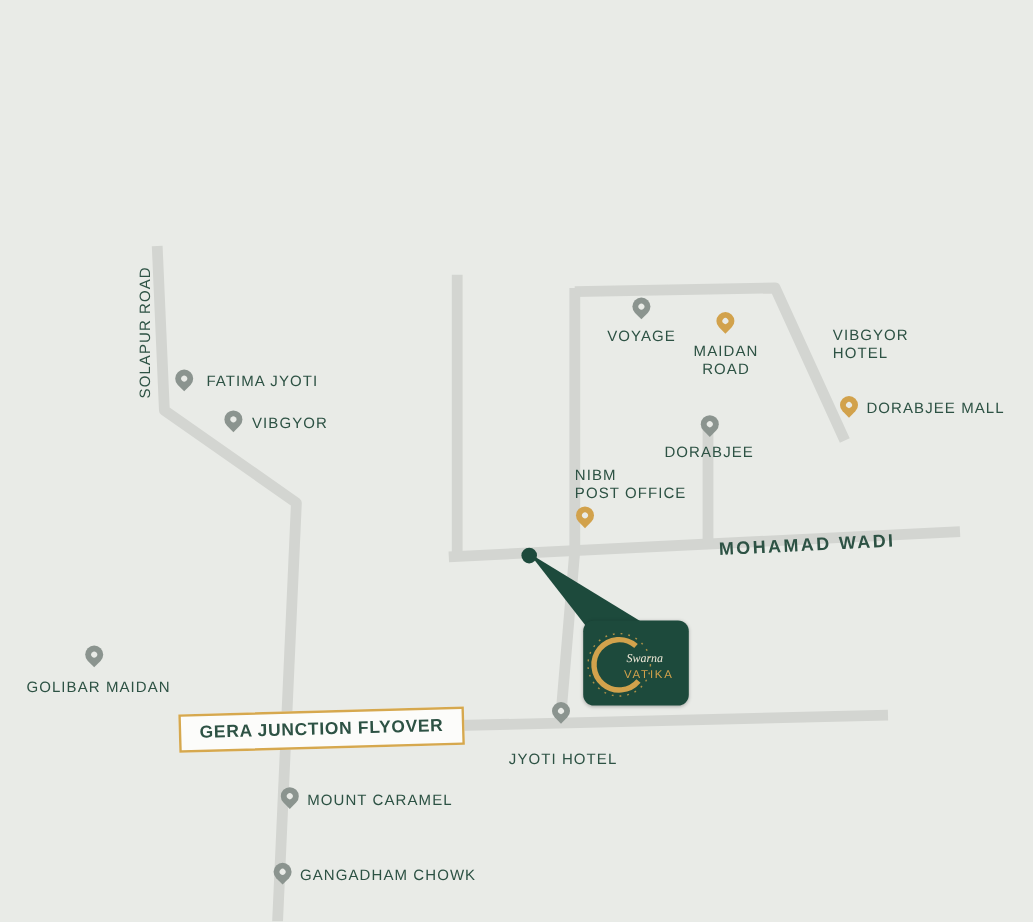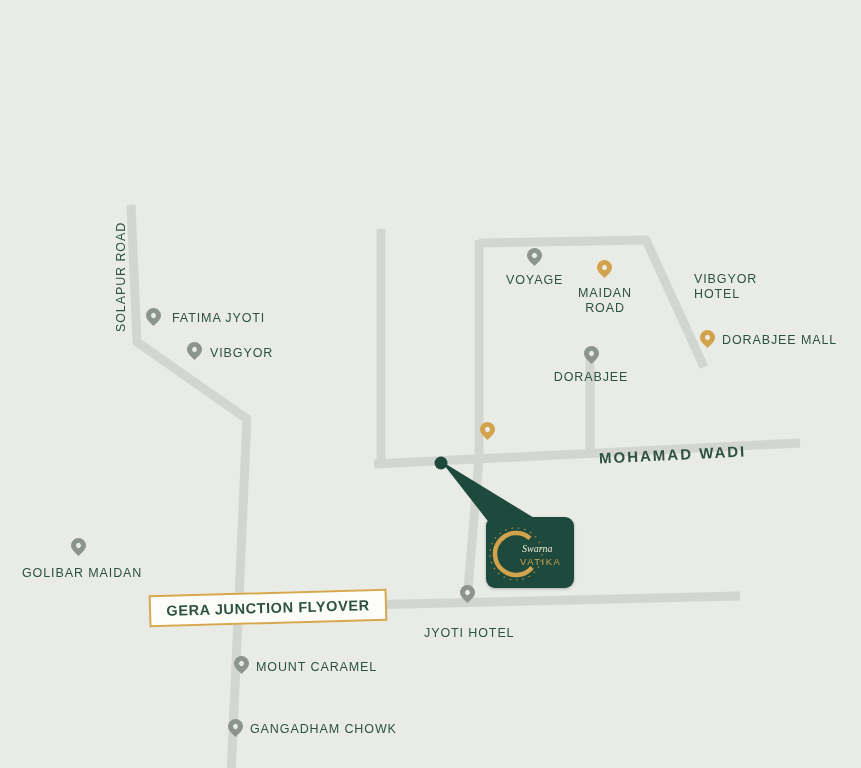--- a/index.html
+++ b/index.html
@@ -93,20 +93,24 @@
   </div>
 
   <div class="label" style="left:694px;top:272px;">
     <span class="ln">VIBGYOR</span>
     <span class="ln">HOTEL</span>
   </div>
 
   <div class="label" style="left:722px;top:333px;">DORABJEE MALL</div>
   <div class="label center" style="left:551px;top:370px;width:80px;">DORABJEE</div>
 
+  <div class="label" style="left:479px;top:389px;">
+    <span class="ln">NIBM</span>
+    <span class="ln">POST OFFICE</span>
+  </div>
 
   <div class="label" style="left:22px;top:566px;">GOLIBAR MAIDAN</div>
   <div class="label" style="left:424px;top:626px;">JYOTI HOTEL</div>
   <div class="label" style="left:256px;top:660px;">MOUNT CARAMEL</div>
   <div class="label" style="left:250px;top:722px;">GANGADHAM CHOWK</div>
 
   <div class="site-box">
     <svg width="88" height="71" viewBox="0 0 88 71">
       <circle cx="30" cy="37" r="26" fill="none" stroke="#d2a24c" stroke-width="1.2" stroke-dasharray="1.5 5" opacity="0.8"></circle>
       <circle cx="30" cy="37" r="21" fill="none" stroke="#d2a24c" stroke-width="4.5" stroke-dasharray="99 33" transform="rotate(40 30 37)"></circle>

